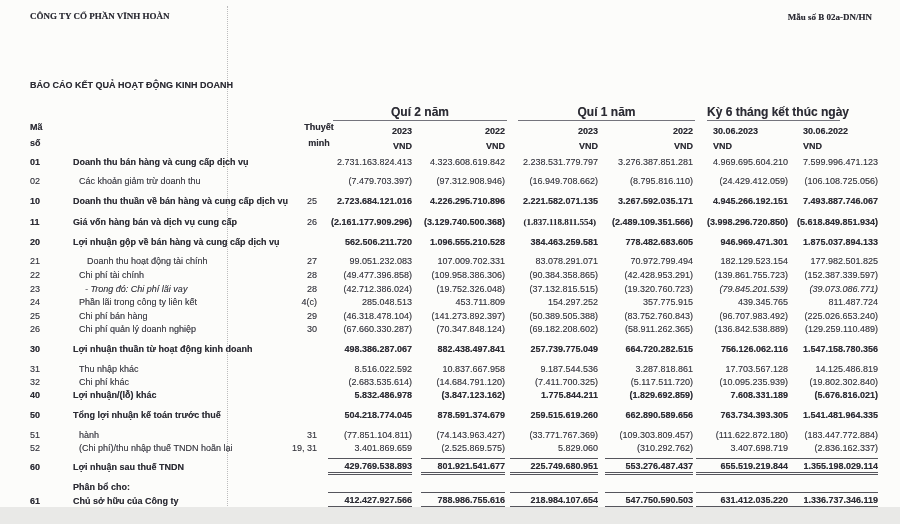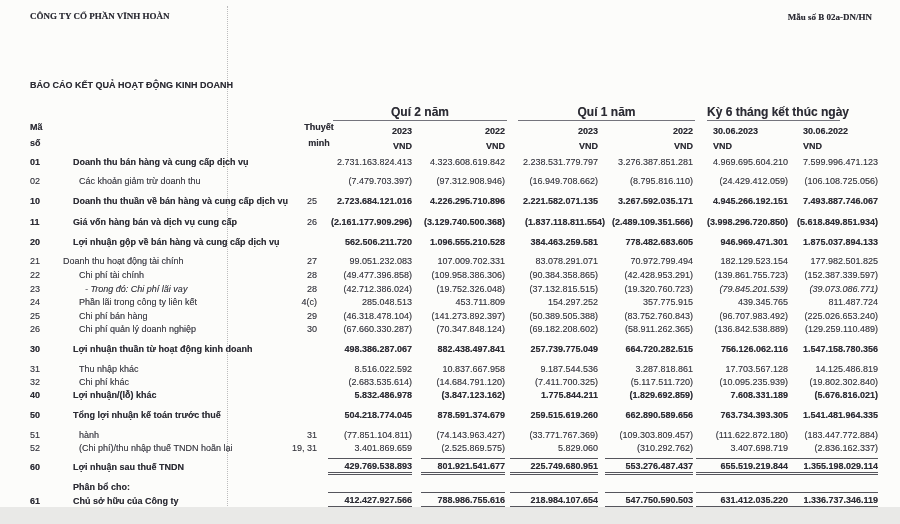--- a/index.html
+++ b/index.html
@@ -97,38 +97,38 @@
         <span class="c-val b" style="right: 207px;">3.267.592.035.171</span>
         <span class="c-val b" style="right: 112px;">4.945.266.192.151</span>
         <span class="c-val b" style="right: 22px;">7.493.887.746.067</span>
       </div>
       <div class="trow" style="top: 217px;">
         <span class="c-code b">11</span>
         <span class="c-label b" style="left: 73px;">Giá vốn hàng bán và dịch vụ cung cấp</span>
         <span class="c-note">26</span>
         <span class="c-val b" style="right: 488px;">(2.161.177.909.296)</span>
         <span class="c-val b" style="right: 395px;">(3.129.740.500.368)</span>
-        <span class="c-val b" style="right: 295px;">(1.837.118.811.554)</span>
+        <span class="c-val b" style="right: 304px; font-family: Liberation Serif, serif;">(1.837.118.811.554)</span>
         <span class="c-val b" style="right: 207px;">(2.489.109.351.566)</span>
         <span class="c-val b" style="right: 112px;">(3.998.296.720.850)</span>
         <span class="c-val b" style="right: 22px;">(5.618.849.851.934)</span>
       </div>
       <div class="trow" style="top: 237px;">
         <span class="c-code b">20</span>
         <span class="c-label b" style="left: 73px;">Lợi nhuận gộp về bán hàng và cung cấp dịch vụ</span>
         <span class="c-val b" style="right: 488px;">562.506.211.720</span>
         <span class="c-val b" style="right: 395px;">1.096.555.210.528</span>
         <span class="c-val b" style="right: 302px;">384.463.259.581</span>
         <span class="c-val b" style="right: 207px;">778.482.683.605</span>
         <span class="c-val b" style="right: 112px;">946.969.471.301</span>
         <span class="c-val b" style="right: 22px;">1.875.037.894.133</span>
       </div>
       <div class="trow" style="top: 256px;">
         <span class="c-code">21</span>
-        <span class="c-label" style="left: 63px;">Doanh thu hoạt động tài chính</span>
+        <span class="c-label" style="left: 87px;">Doanh thu hoạt động tài chính</span>
         <span class="c-note">27</span>
         <span class="c-val" style="right: 488px;">99.051.232.083</span>
         <span class="c-val" style="right: 395px;">107.009.702.331</span>
         <span class="c-val" style="right: 302px;">83.078.291.071</span>
         <span class="c-val" style="right: 207px;">70.972.799.494</span>
         <span class="c-val" style="right: 112px;">182.129.523.154</span>
         <span class="c-val" style="right: 22px;">177.982.501.825</span>
       </div>
       <div class="trow" style="top: 270px;">
         <span class="c-code">22</span>

